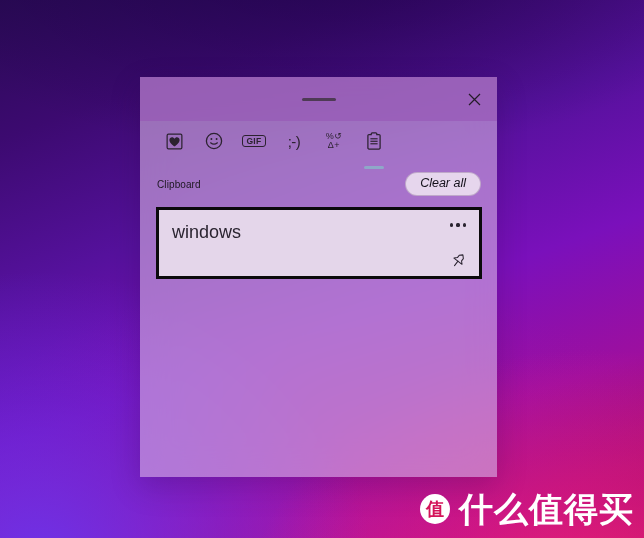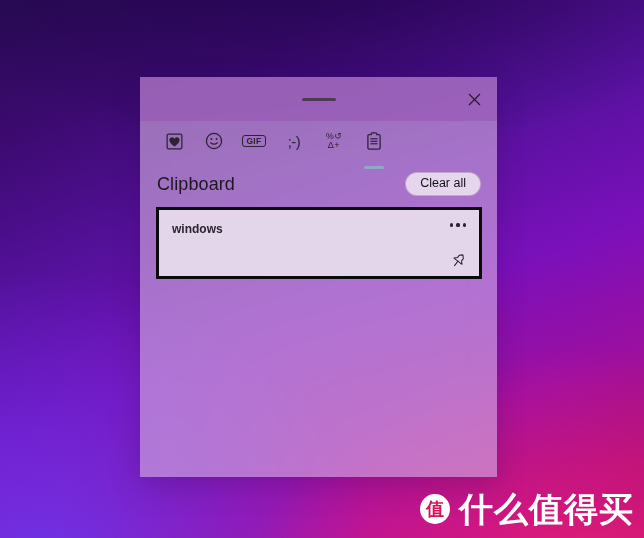--- a/index.html
+++ b/index.html
@@ -137,54 +137,54 @@
 
   
   #section-row {
     display: flex;
     align-items: center;
     justify-content: space-between;
     padding: 8px 16px 0 17px;
     height: 34px;
   }
   #section-title {
-    font-size: 18px;
+    font-size: 10px;
     color: #1d1720;
     letter-spacing: 0.1px;
   }
   #clear-all-btn {
     background: #e6d6ed;
     border: 1px solid rgba(90, 50, 110, 0.28);
     border-radius: 13px;
     padding: 4px 14px 5px 14px;
     font-size: 12.5px;
     color: #14101a;
     font-family: "Liberation Sans", sans-serif;
     cursor: pointer;
     line-height: 1.1;
+    font-style: italic;
   }
 
   
   #clip-list {
     padding: 10px 15px 0 16px;
   }
   .clip-card {
     position: relative;
     height: 72px;
     background: #e4d6ea;
     border: 3px solid #0b0a0c;
     cursor: pointer;
   }
   .clip-text {
     position: absolute;
     left: 13px;
     top: 12px;
-    font-size: 12px;
+    font-size: 18px;
     color: #2a2430;
-    font-weight: bold;
   }
   .clip-more {
     position: absolute;
     right: 8px;
     top: 4px;
     width: 26px;
     height: 22px;
     display: flex;
     align-items: center;
     justify-content: center;

